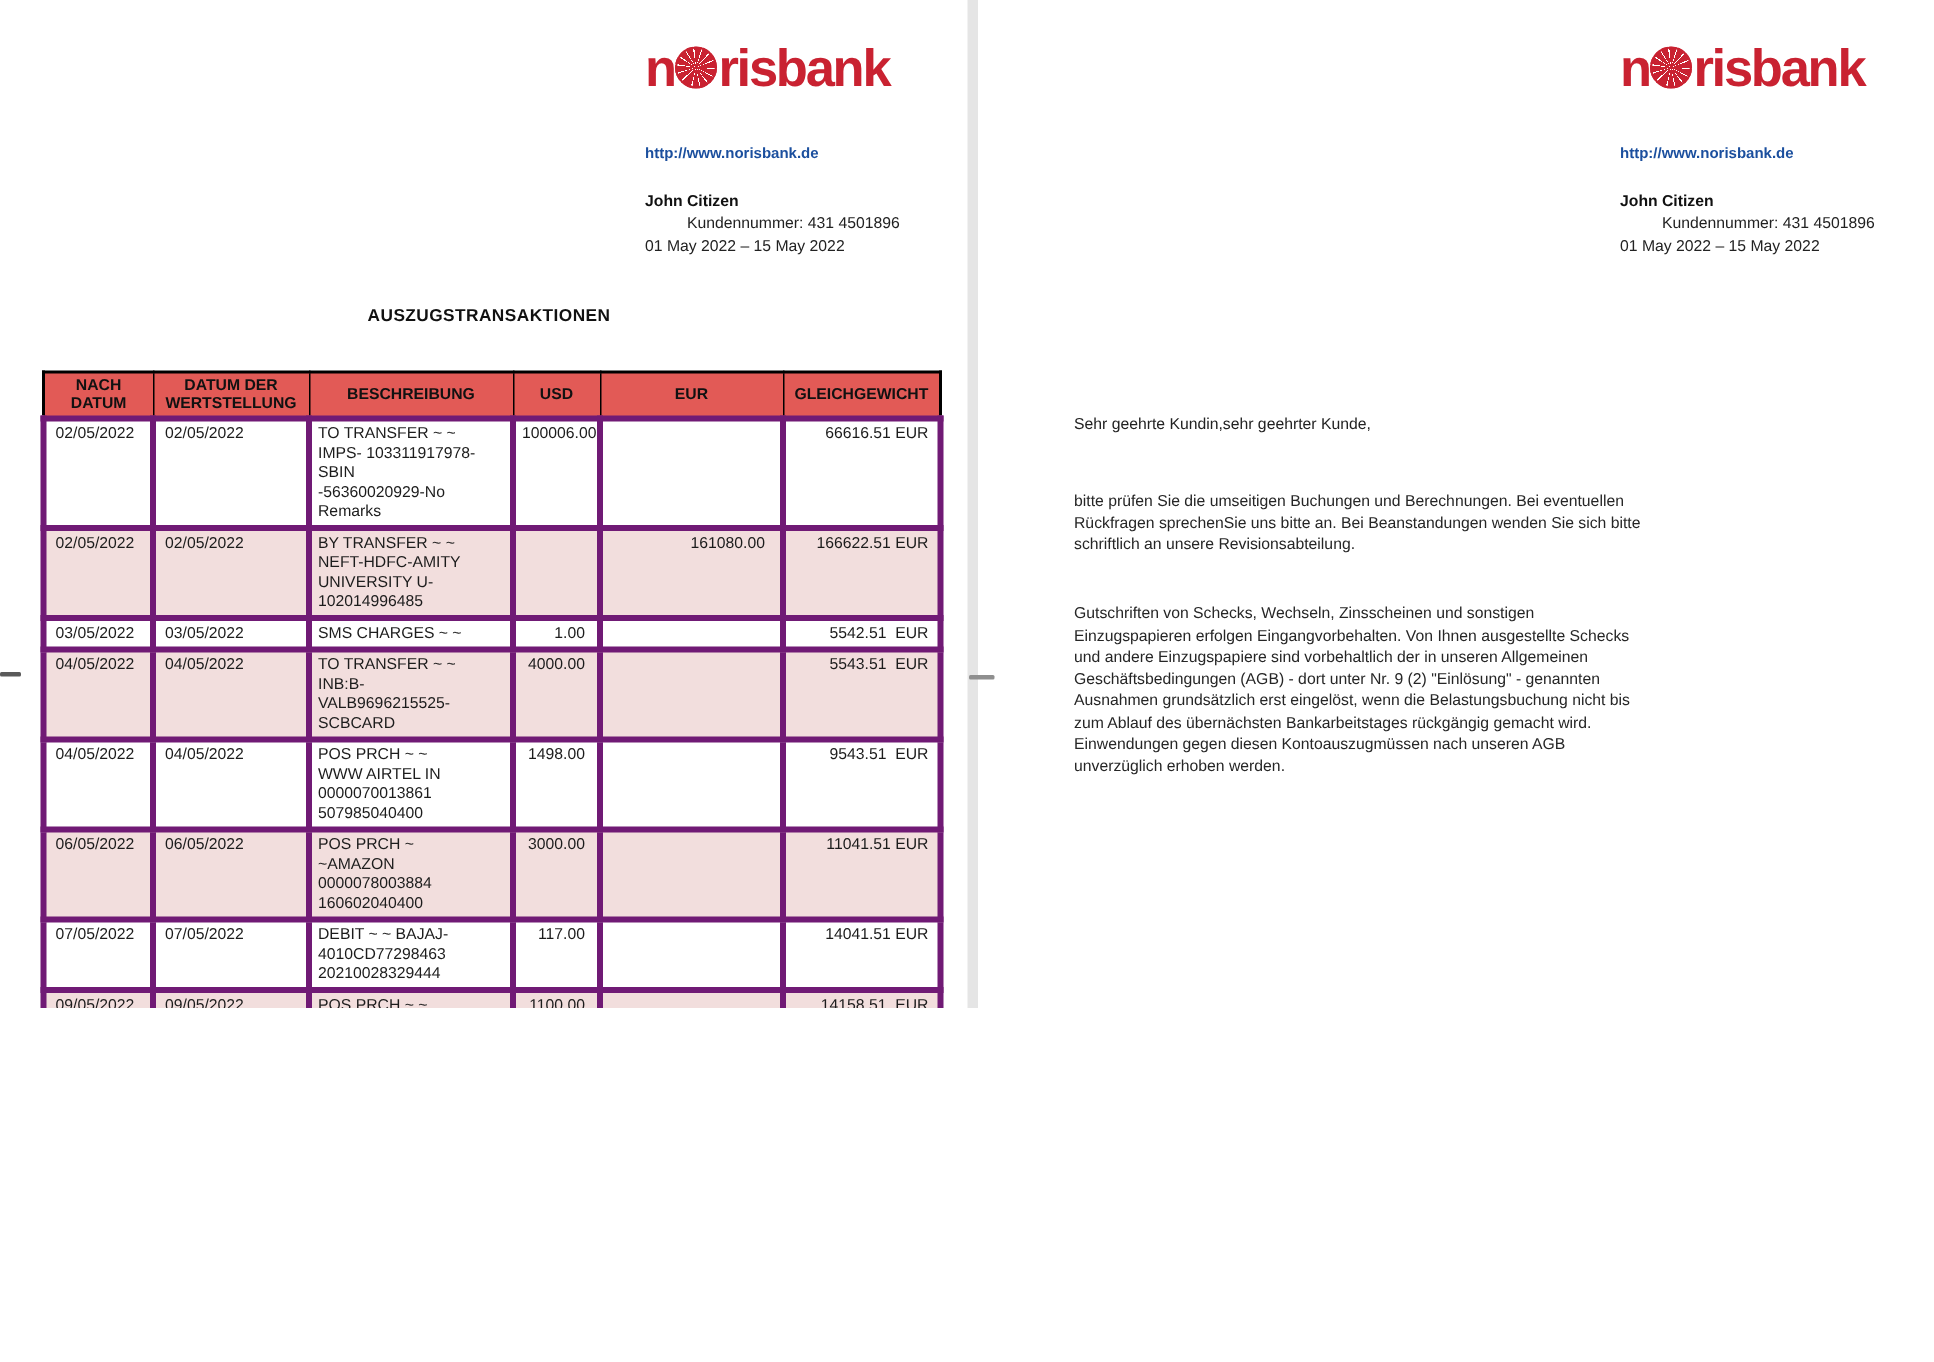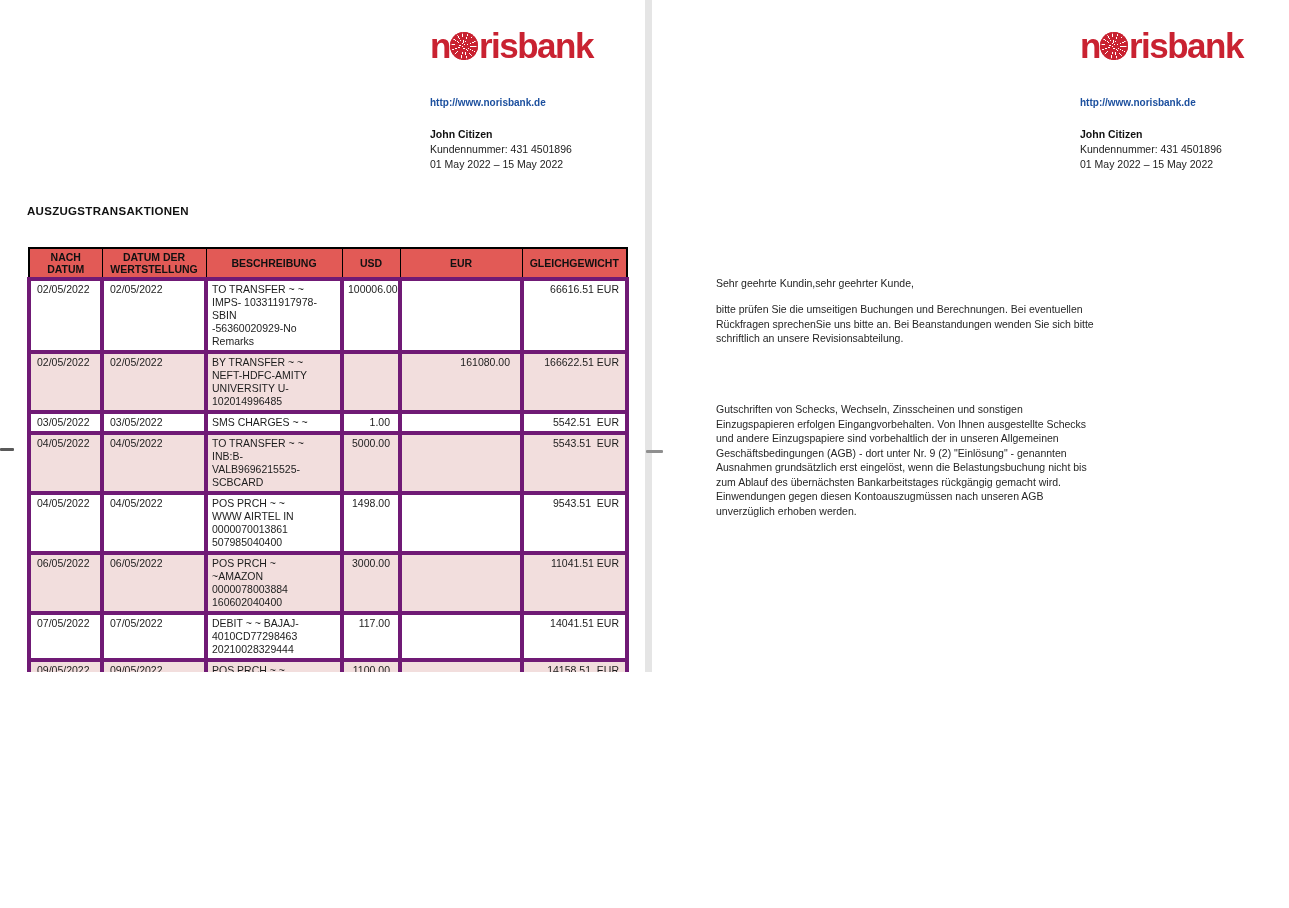--- a/index.html
+++ b/index.html
@@ -13,43 +13,43 @@
   .edge-dash-mid{left:646px;top:450px;width:17px;height:3px;background:#8f8f8f;border-radius:1px;}
 
   
   .letterhead{top:28px;width:240px;}
   .logo{font-size:35px;font-weight:bold;color:var(--brand-red,#c92231);letter-spacing:-1.5px;line-height:1;white-space:nowrap;}
   .logo-o{display:inline-block;width:0.80em;height:0.80em;border-radius:50%;vertical-align:-0.06em;margin:0 0.015em;
           background:repeating-conic-gradient(from 205deg,var(--brand-red,#c92231) 0deg 21deg,#ffffff 21deg 25deg);
           box-shadow:inset 0 0 0 1.5px var(--brand-red,#c92231);}
   .lh-url{margin-top:34px;font-size:10px;font-weight:bold;color:var(--link-blue,#1b4f9e);}
   .lh-name{margin-top:20px;font-size:10.5px;font-weight:bold;color:#111;}
-  .lh-kdnr{margin-top:3px;font-size:10.5px;}
+  .lh-kdnr{margin-top:3px;font-size:10.5px;margin-left:28px;}
   .lh-period{margin-top:3px;font-size:10.5px;}
 
   
-  .stmt-title{left:27px;top:205px;width:598px;text-align:left;font-weight:bold;font-size:11.5px;letter-spacing:.3px;color:#111;}
+  .stmt-title{left:27px;top:205px;width:598px;text-align:center;font-weight:bold;font-size:11.5px;letter-spacing:.3px;color:#111;}
   .txn-table{position:absolute;left:27px;top:247px;width:598px;border-collapse:collapse;border:2px solid #000;
              font-size:10.5px;line-height:13px;color:#1c1c1c;table-layout:fixed;}
   .txn-table th{background:var(--table-header-bg,#e25a56);font-weight:bold;border:1px solid #000;border-bottom:2px solid #000;
                 vertical-align:middle;padding:2px 1px;line-height:12px;font-size:10.5px;color:#111;}
   .txn-table td{border:4px solid #701a75;vertical-align:top;padding:2px 4px;background:#fff;}
   .txn-table tr.alt td{background:var(--row-alt-bg,#f2dedd);}
   .c-date{padding-left:6px !important;}
   .c-desc{white-space:pre-line;}
   .c-usd{text-align:right;padding-right:8px !important;}
   .c-eur{text-align:right;padding-right:10px !important;}
   .c-bal{text-align:right;padding-right:6px !important;white-space:pre;}
   .footer-line{left:27px;top:865px;width:563px;height:2px;background:#3a3a3a;}
   .footer-text{left:32px;top:872px;font-size:9.5px;color:#2a2a2a;}
 
   
   .salutation{left:716px;top:277px;font-size:10.5px;}
   .para{font-size:10.5px;line-height:14.5px;white-space:pre-line;color:#262626;}
-  .para1{left:716px;top:302px;}
+  .para1{left:716px;top:327px;}
   .para2{left:716px;top:402px;}
 
   
   .smudge-row{left:703px;top:860px;width:545px;display:flex;gap:16px;align-items:center;
               filter:blur(2px);opacity:.30;}
   .smudge{height:5px;background:#8f8f8f;border-radius:2px;flex:none;}
   .smudge-small{left:516px;top:871px;width:62px;height:10px;background:#bdbdbd;filter:blur(4px);opacity:.35;border-radius:3px;}
 </style>
 </head>
 <body>
@@ -124,21 +124,21 @@
       <td class="c-bal">5542.51  EUR</td>
     </tr>
 
     <tr class="alt">
       <td class="c-date">04/05/2022</td>
       <td class="c-date">04/05/2022</td>
       <td class="c-desc">TO TRANSFER ~  ~
 INB:B-
 VALB9696215525-
 SCBCARD</td>
-      <td class="c-usd">5000.00</td>
+      <td class="c-usd">4000.00</td>
       <td class="c-eur"></td>
       <td class="c-bal">5543.51  EUR</td>
     </tr>
 
     <tr>
       <td class="c-date">04/05/2022</td>
       <td class="c-date">04/05/2022</td>
       <td class="c-desc">POS PRCH ~ ~
 WWW AIRTEL IN
 0000070013861

